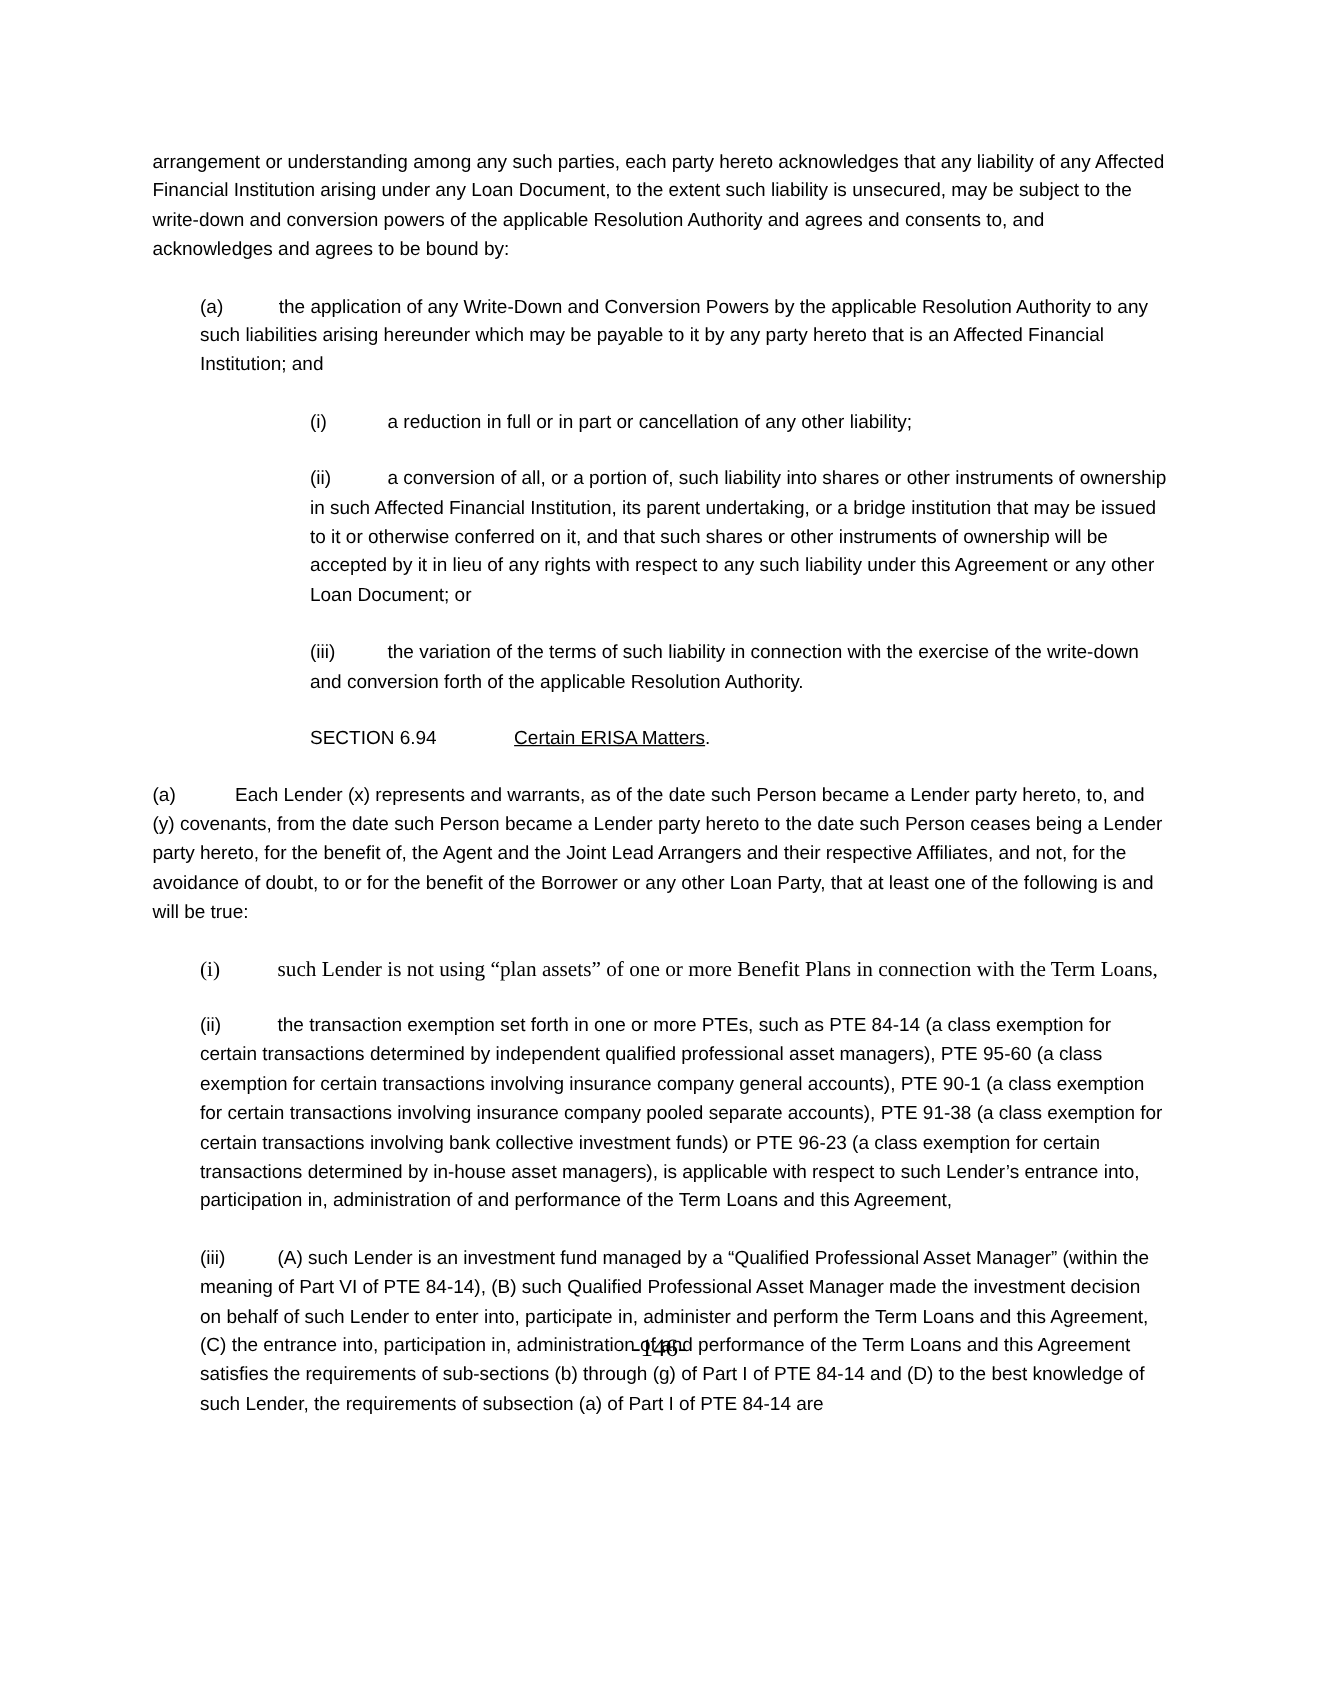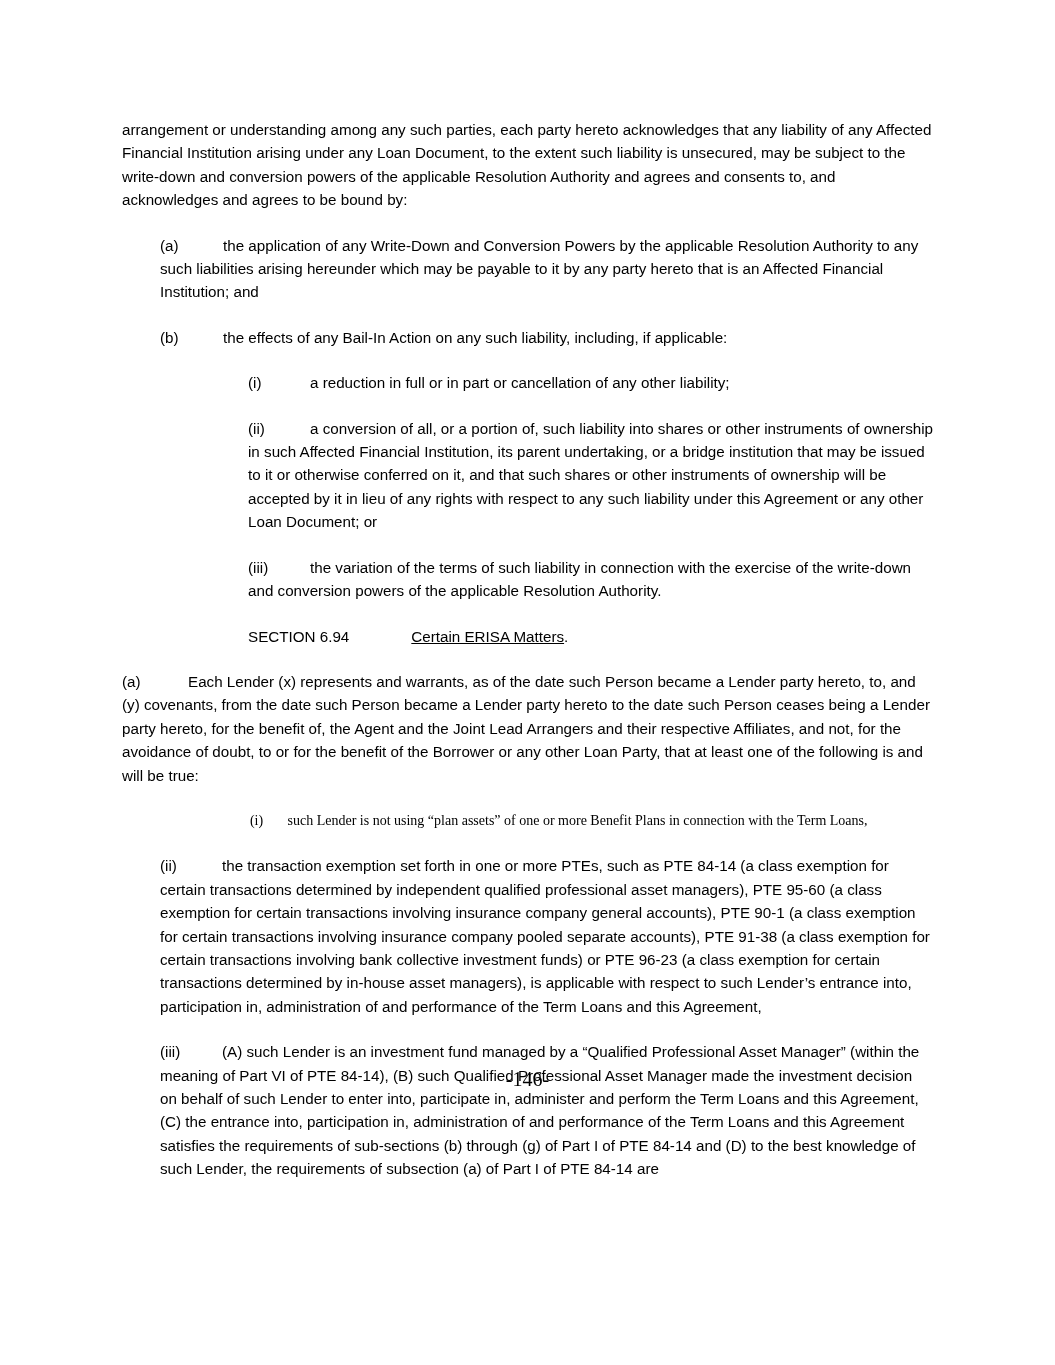--- a/index.html
+++ b/index.html
@@ -45,22 +45,21 @@
   .tab-i {
     display: inline-block;
     width: 62px;
   }
   .lead {
     display: inline-block;
     width: 66px;
   }
   .serif {
     font-family: "Liberation Serif", serif;
-    font-size: 14px;
-    text-align: center;
+    font-size: 17px;
   }
   .underline {
     text-decoration: underline;
   }
   .section-line {
     margin-left: 126px;
   }
   .sec-gap {
     display: inline-block;
     width: 62px;
@@ -81,34 +80,31 @@
 <div class="page">
 
   <div class="body-text">
 
     <p class="lvl0">arrangement or understanding among any such parties, each party hereto acknowledges that any liability of any Affected Financial Institution arising under any Loan Document, to the extent such liability is unsecured, may be subject to the write-down and conversion powers of the applicable Resolution Authority and agrees and consents to, and acknowledges and agrees to be bound by:</p>
 
     <p class="lvl1">
       <span class="tab-a">(a)</span><span>the application of any Write-Down and Conversion Powers by the applicable Resolution Authority to any such liabilities arising hereunder which may be payable to it by any party hereto that is an Affected Financial Institution; and</span>
     </p>
 
-    <p class="lvl1">
-      <span class="tab-b">(b)</span><span>the effects of any Bail-In Action on any such liability, including, if applicable:</span>
-    </p>
 
     <p class="lvl2">
       <span class="tab-i">(i)</span><span>a reduction in full or in part or cancellation of any other liability;</span>
     </p>
 
     <p class="lvl2">
       <span class="tab-i">(ii)</span><span>a conversion of all, or a portion of, such liability into shares or other instruments of ownership in such Affected Financial Institution, its parent undertaking, or a bridge institution that may be issued to it or otherwise conferred on it, and that such shares or other instruments of ownership will be accepted by it in lieu of any rights with respect to any such liability under this Agreement or any other Loan Document; or</span>
     </p>
 
     <p class="lvl2">
-      <span class="tab-i">(iii)</span><span>the variation of the terms of such liability in connection with the exercise of the write-down and conversion powers of the applicable Resolution Authority.</span>
+      <span class="tab-i">(iii)</span><span>the variation of the terms of such liability in connection with the exercise of the write-down and conversion forth of the applicable Resolution Authority.</span>
     </p>
 
     <p class="section-line">
       <span>SECTION 6.94</span><span class="sec-gap"></span><span class="underline">Certain ERISA Matters</span><span>.</span>
     </p>
 
     <p class="lvl0">
       <span class="lead">(a)</span><span>Each Lender (x) represents and warrants, as of the date such Person became a Lender party hereto, to, and (y) covenants, from the date such Person became a Lender party hereto to the date such Person ceases being a Lender party hereto, for the benefit of, the Agent and the Joint Lead Arrangers and their respective Affiliates, and not, for the avoidance of doubt, to or for the benefit of the Borrower or any other Loan Party, that at least one of the following is and will be true:</span>
     </p>
 

